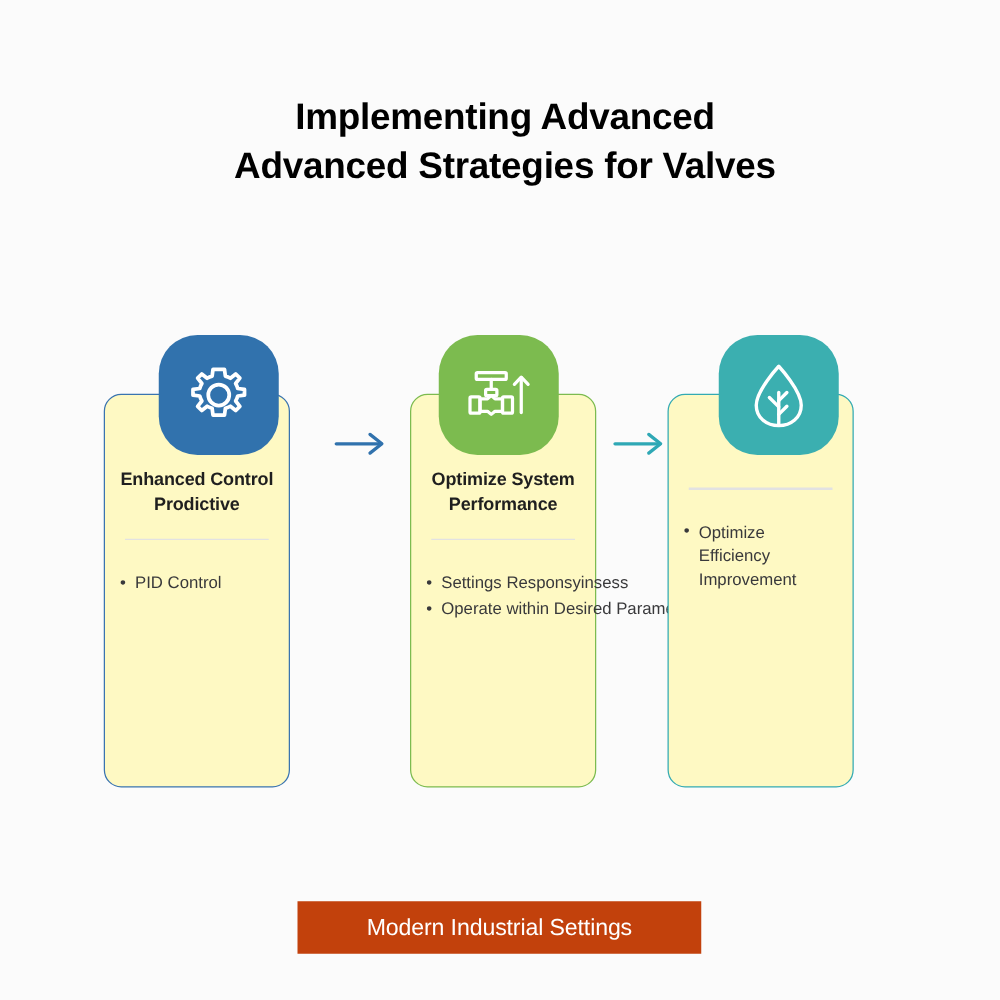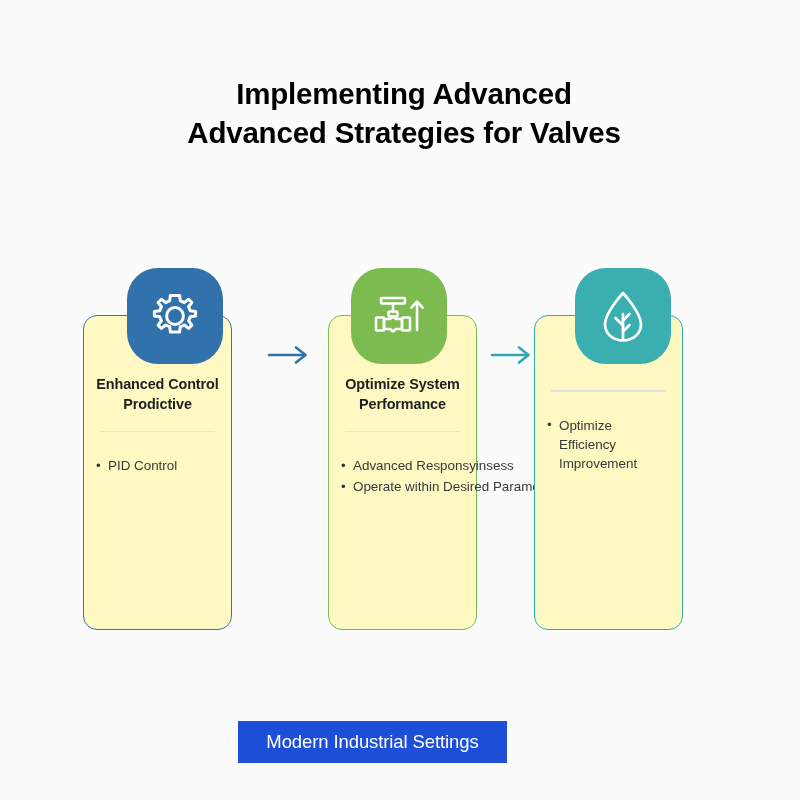--- a/index.html
+++ b/index.html
@@ -129,23 +129,23 @@
     z-index: 2;
   }
   .arrow.a1 { left: 267px; }
   .arrow.a2 { left: 490px; }
 
   
   .footer {
     position: absolute;
     left: 238px;
     top: 721px;
-    width: 269px;
+    width: 323px;
     height: 42px;
-    background: #1d4ed8;
+    background: #c2410c;
     display: flex;
     align-items: center;
     justify-content: center;
   }
   .footer-label {
     color: #ffffff;
     font-size: 18.5px;
     line-height: 1;
     letter-spacing: -0.1px;
   }
@@ -176,21 +176,21 @@
     </div>
 
     <div class="card c2">
       <div class="card-body">
         <div class="card-title">
           <span>Optimize System</span><br>
           <span>Performance</span>
         </div>
         <div class="divider"></div>
         <ul class="bullets">
-          <li>Advanced Responsyinsess</li>
+          <li>Settings Responsyinsess</li>
           <li>Operate within Desired Parameters</li>
         </ul>
       </div>
     </div>
 
     <div class="card c3">
       <div class="card-body">
         <div class="divider"></div>
         <ul class="bullets">
           <li>Optimize Efficiency Improvement</li>

